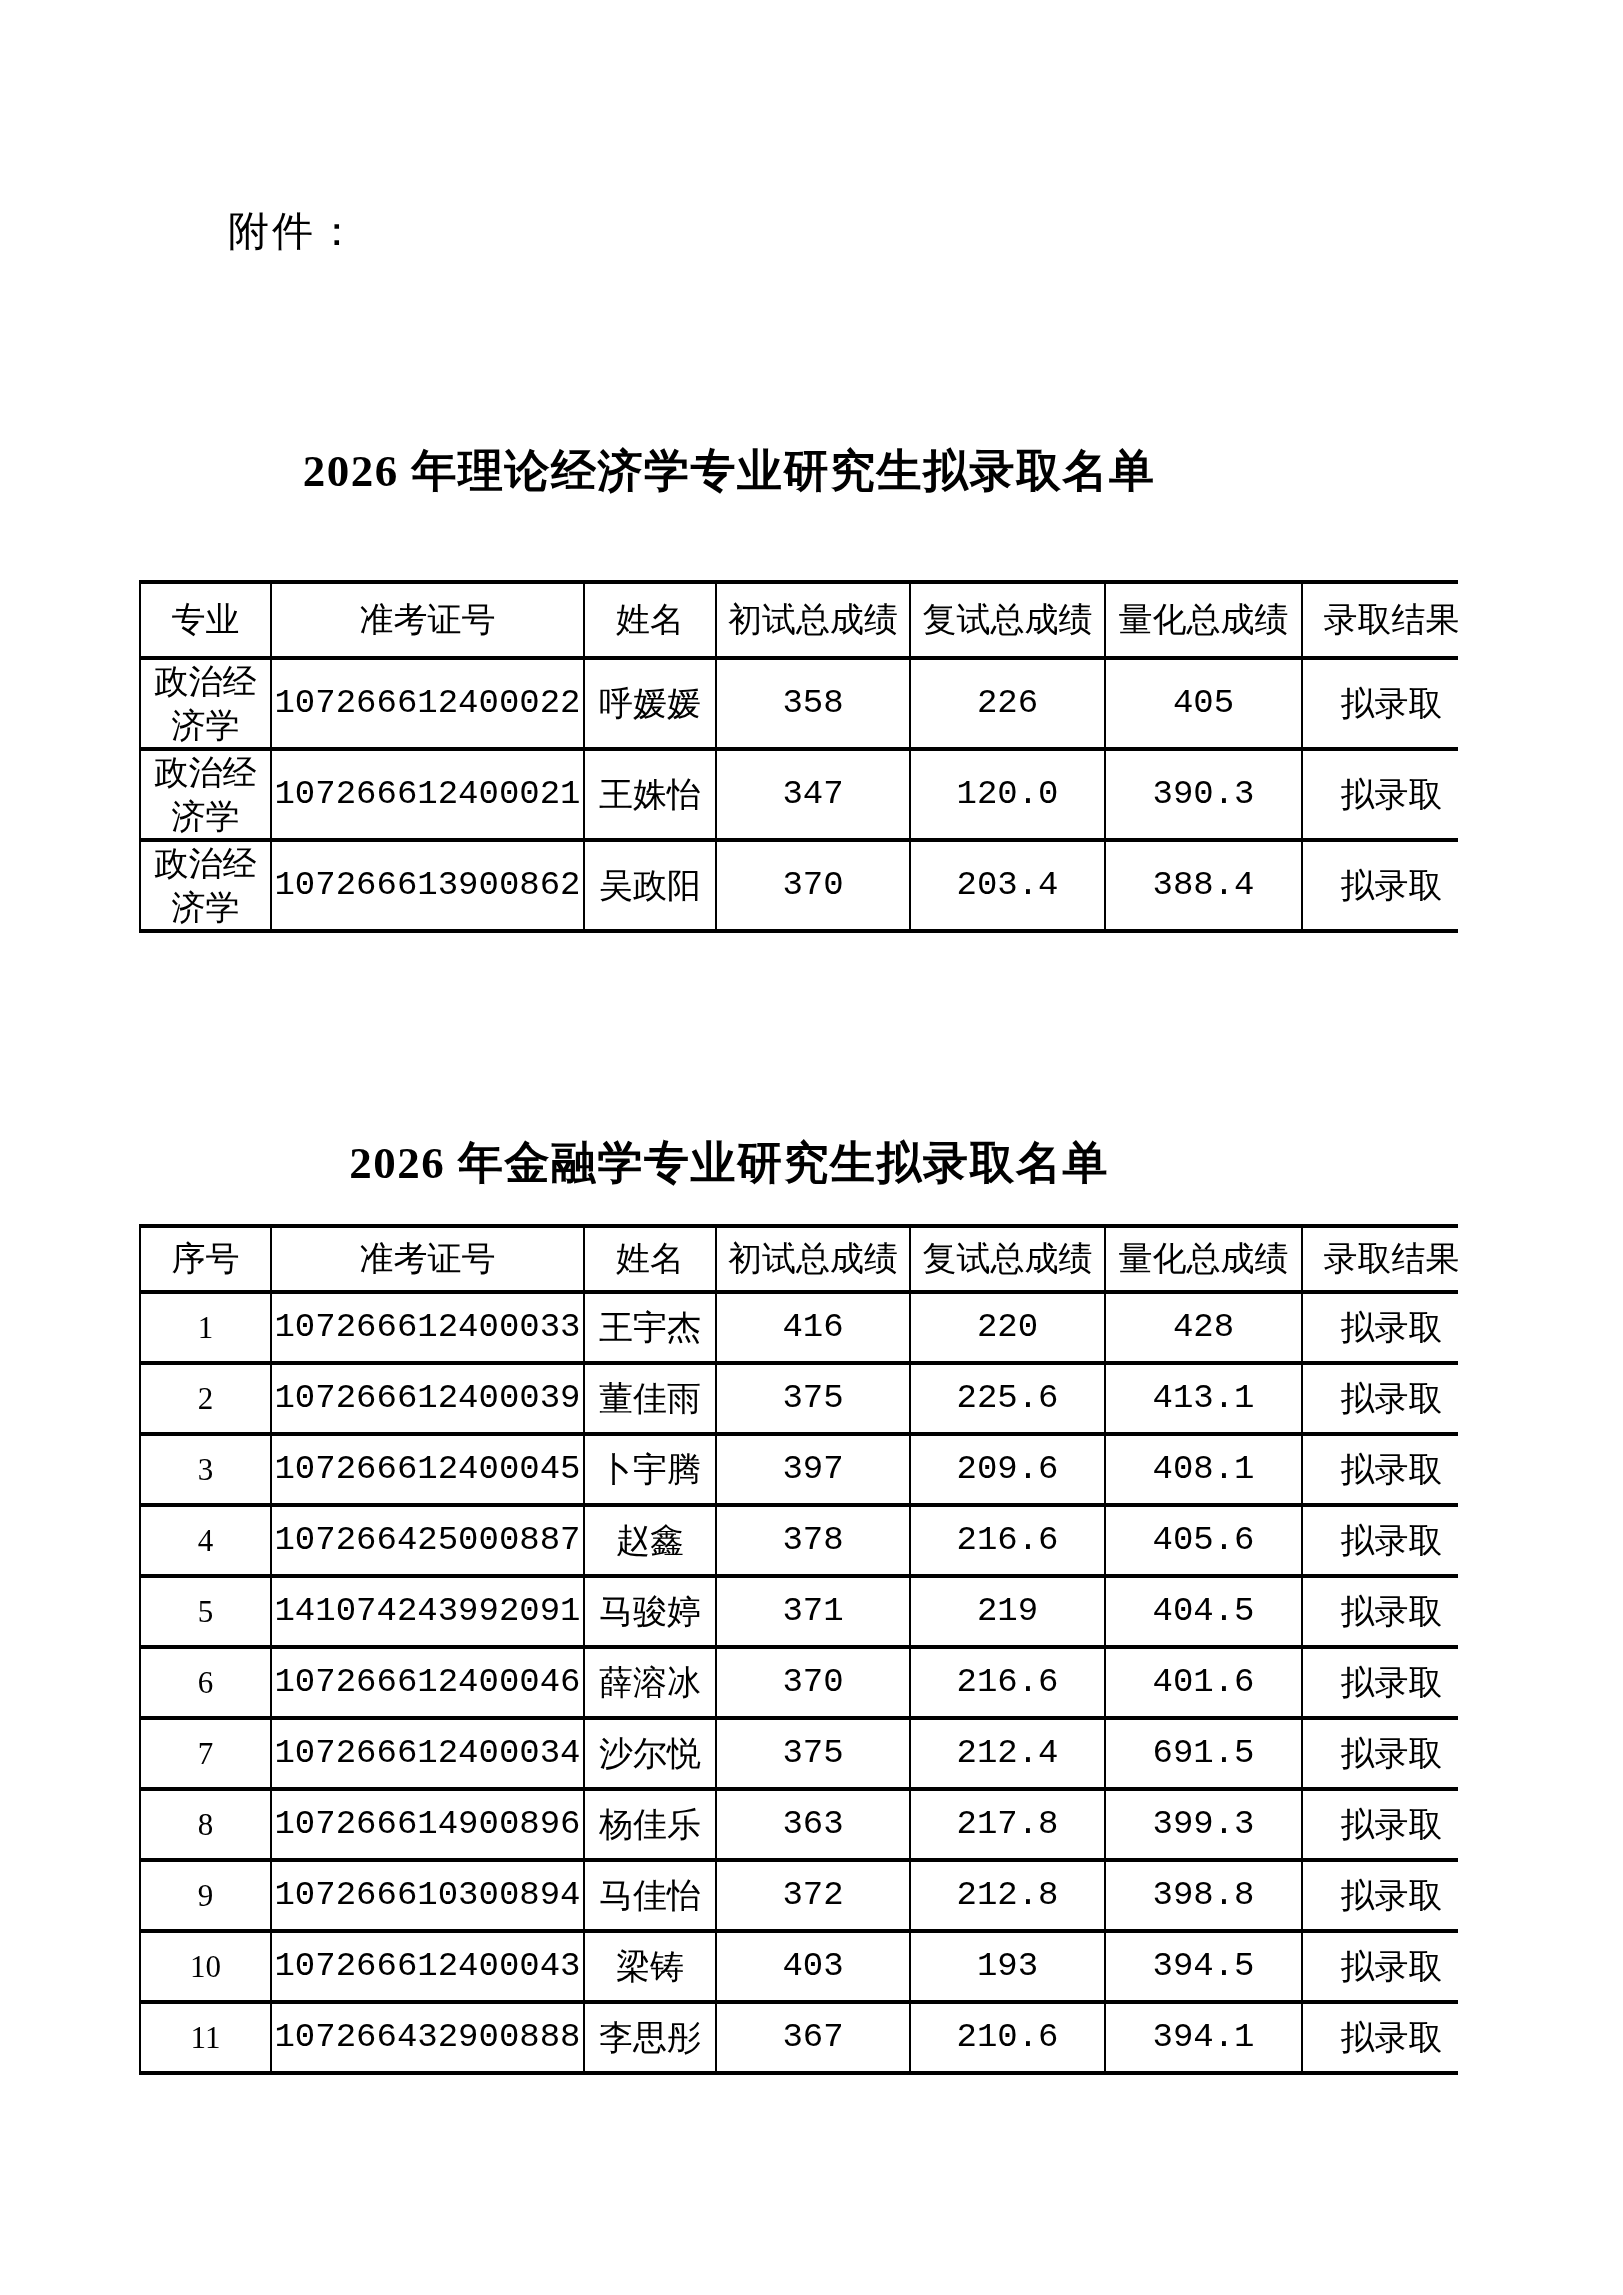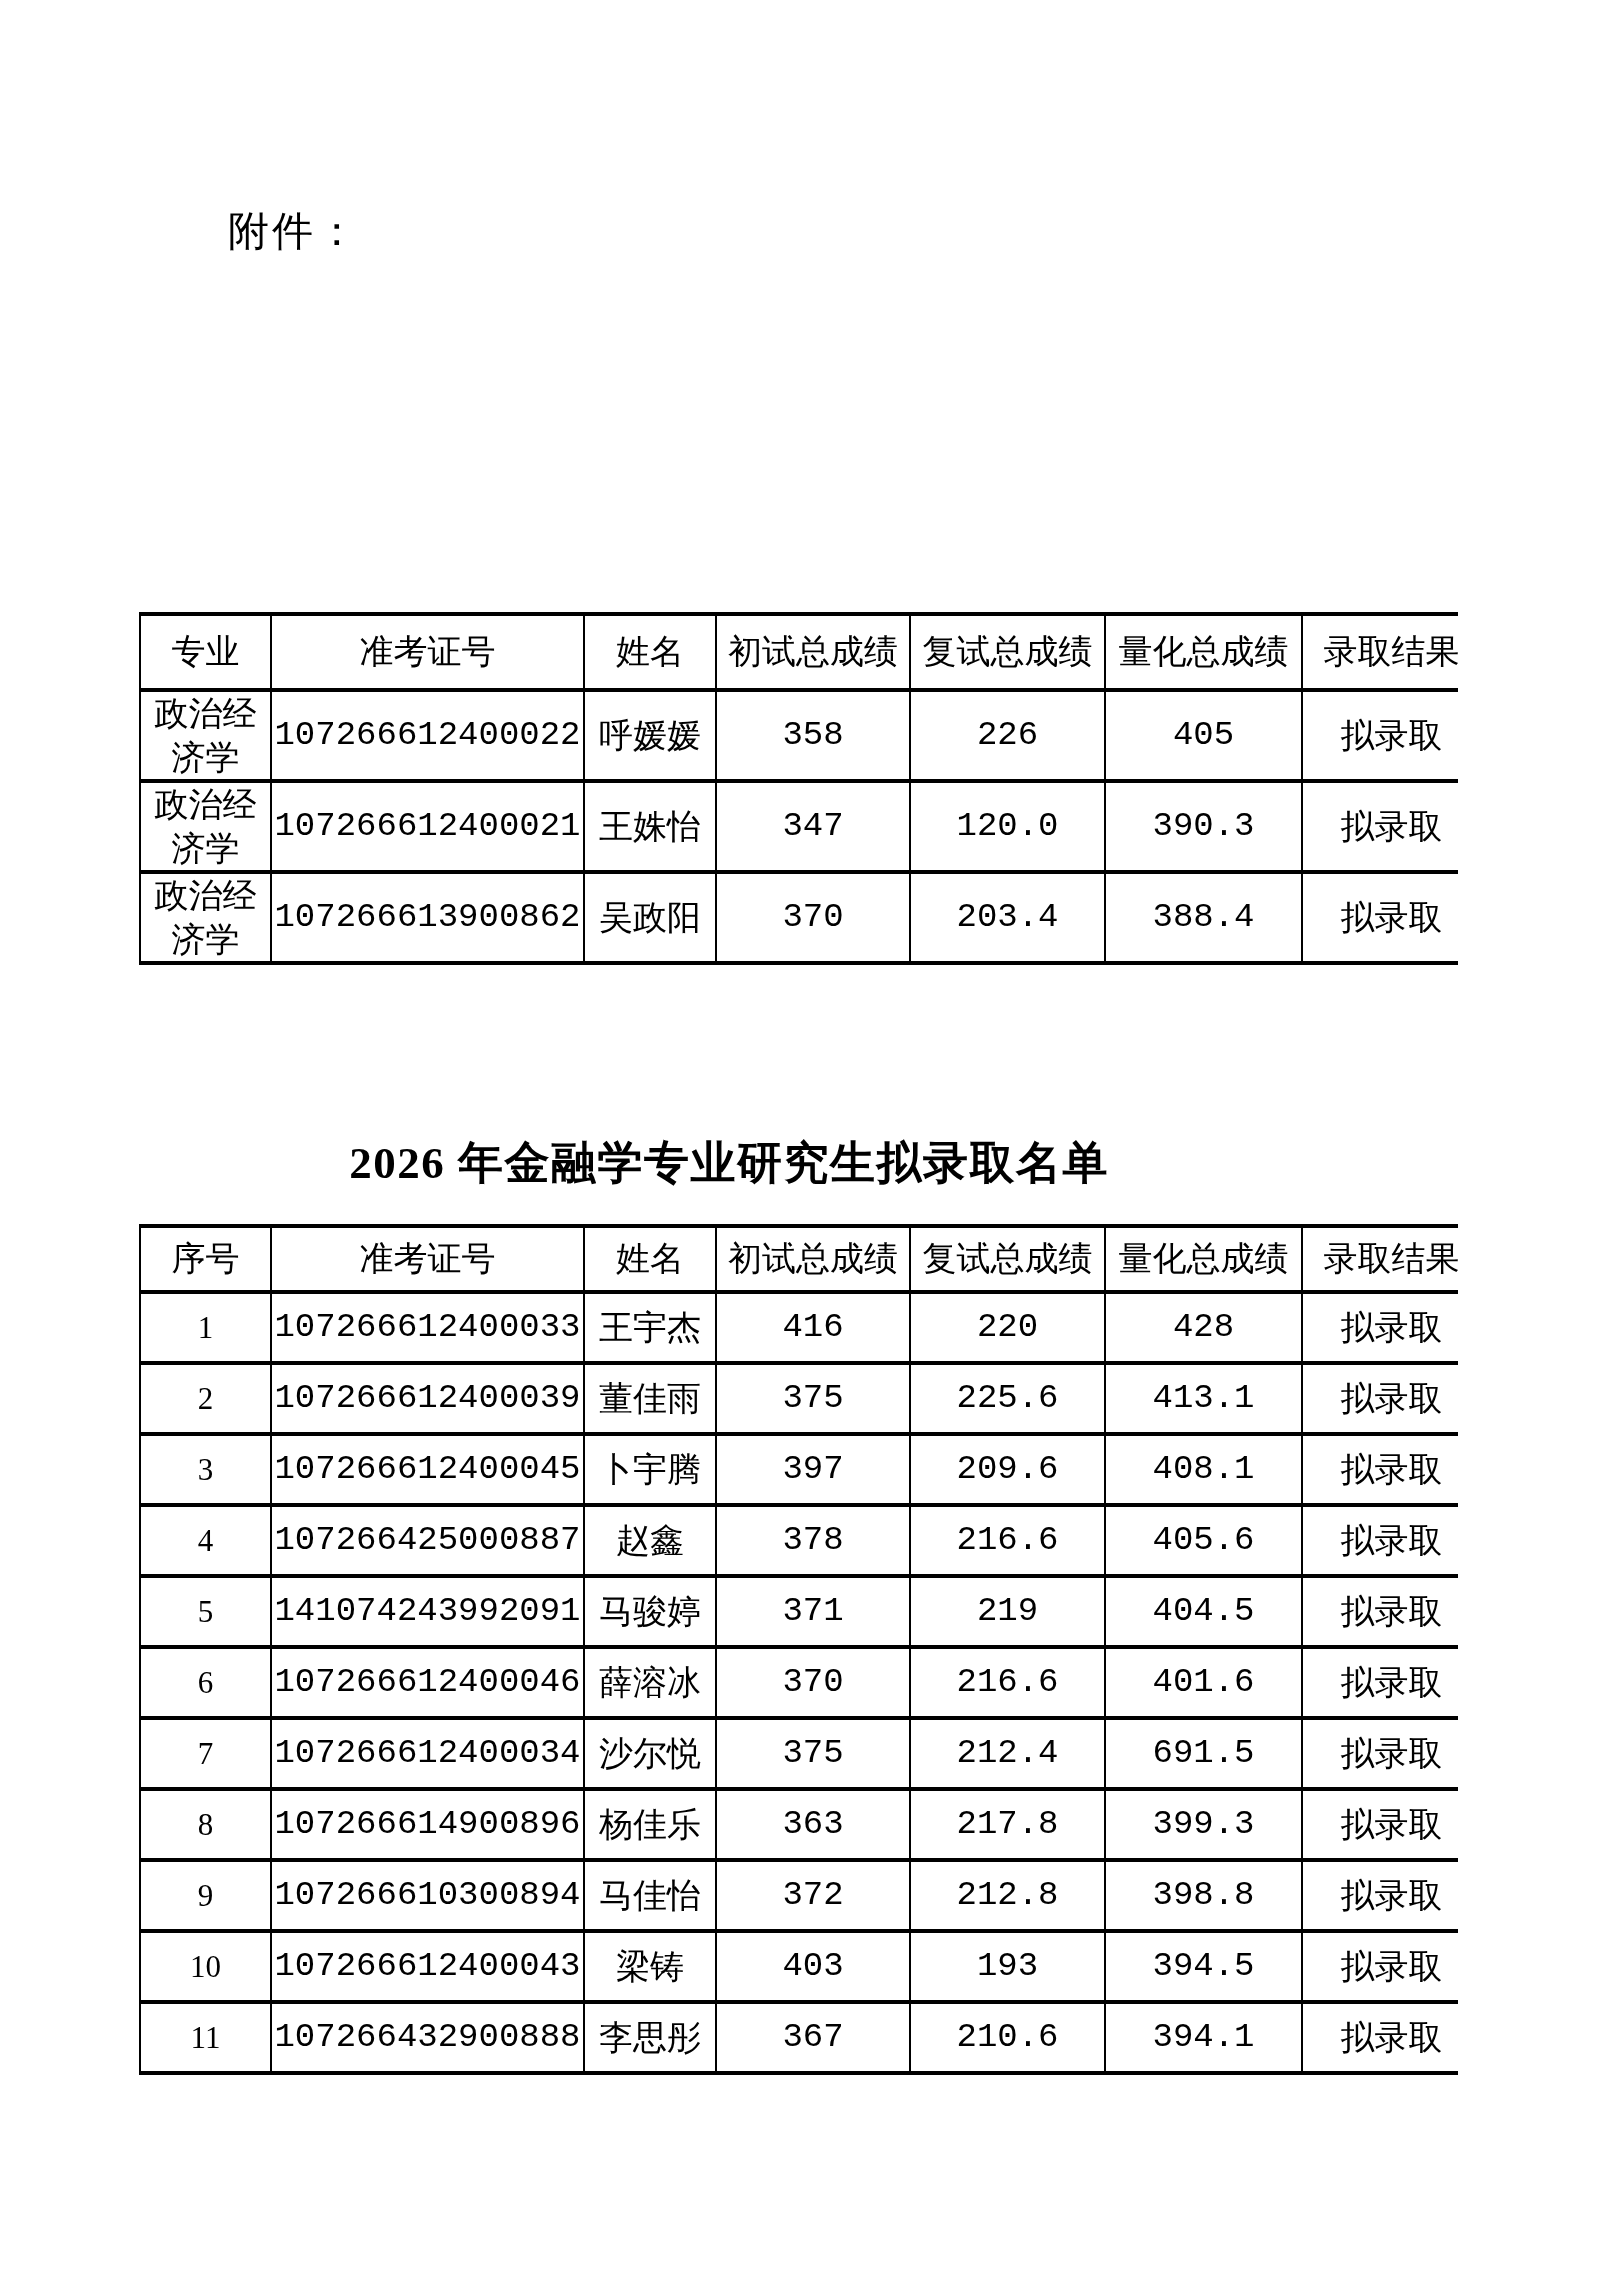--- a/index.html
+++ b/index.html
@@ -38,21 +38,21 @@
   #title-2 { top: 1133px; font-family: Liberation Serif, serif; }
 
   table.roster {
     position: absolute;
     left: 139px;
     width: 1343px;
     border-collapse: collapse;
     table-layout: fixed;
     background: #ffffff;
   }
-  #table-1 { top: 612px; padding-left: 12px; }
+  #table-1 { top: 580px; padding-left: 12px; }
   #table-2 { top: 1224px; }
 
   table.roster th, table.roster td {
     border-left: 2px solid #000;
     border-right: 2px solid #000;
     border-top: 4.6px solid #000;
     border-bottom: 4.6px solid #000;
     vertical-align: middle;
     text-align: center;
     padding: 0;
@@ -94,20 +94,21 @@
     font-size: 30px;
   }
 </style>
 </head>
 <body>
 
 <div id="page">
 
   <div class="attachment-label">附件：</div>
 
+  <div id="title-1" class="doc-title">2026 年理论经济学专业研究生拟录取名单</div>
 
   <table id="table-1" class="roster">
     <colgroup>
       <col class="c0">
         <col class="c1">
         <col class="c2">
         <col class="c3">
       <col class="c4">
         <col class="c5">
         <col class="c6">

